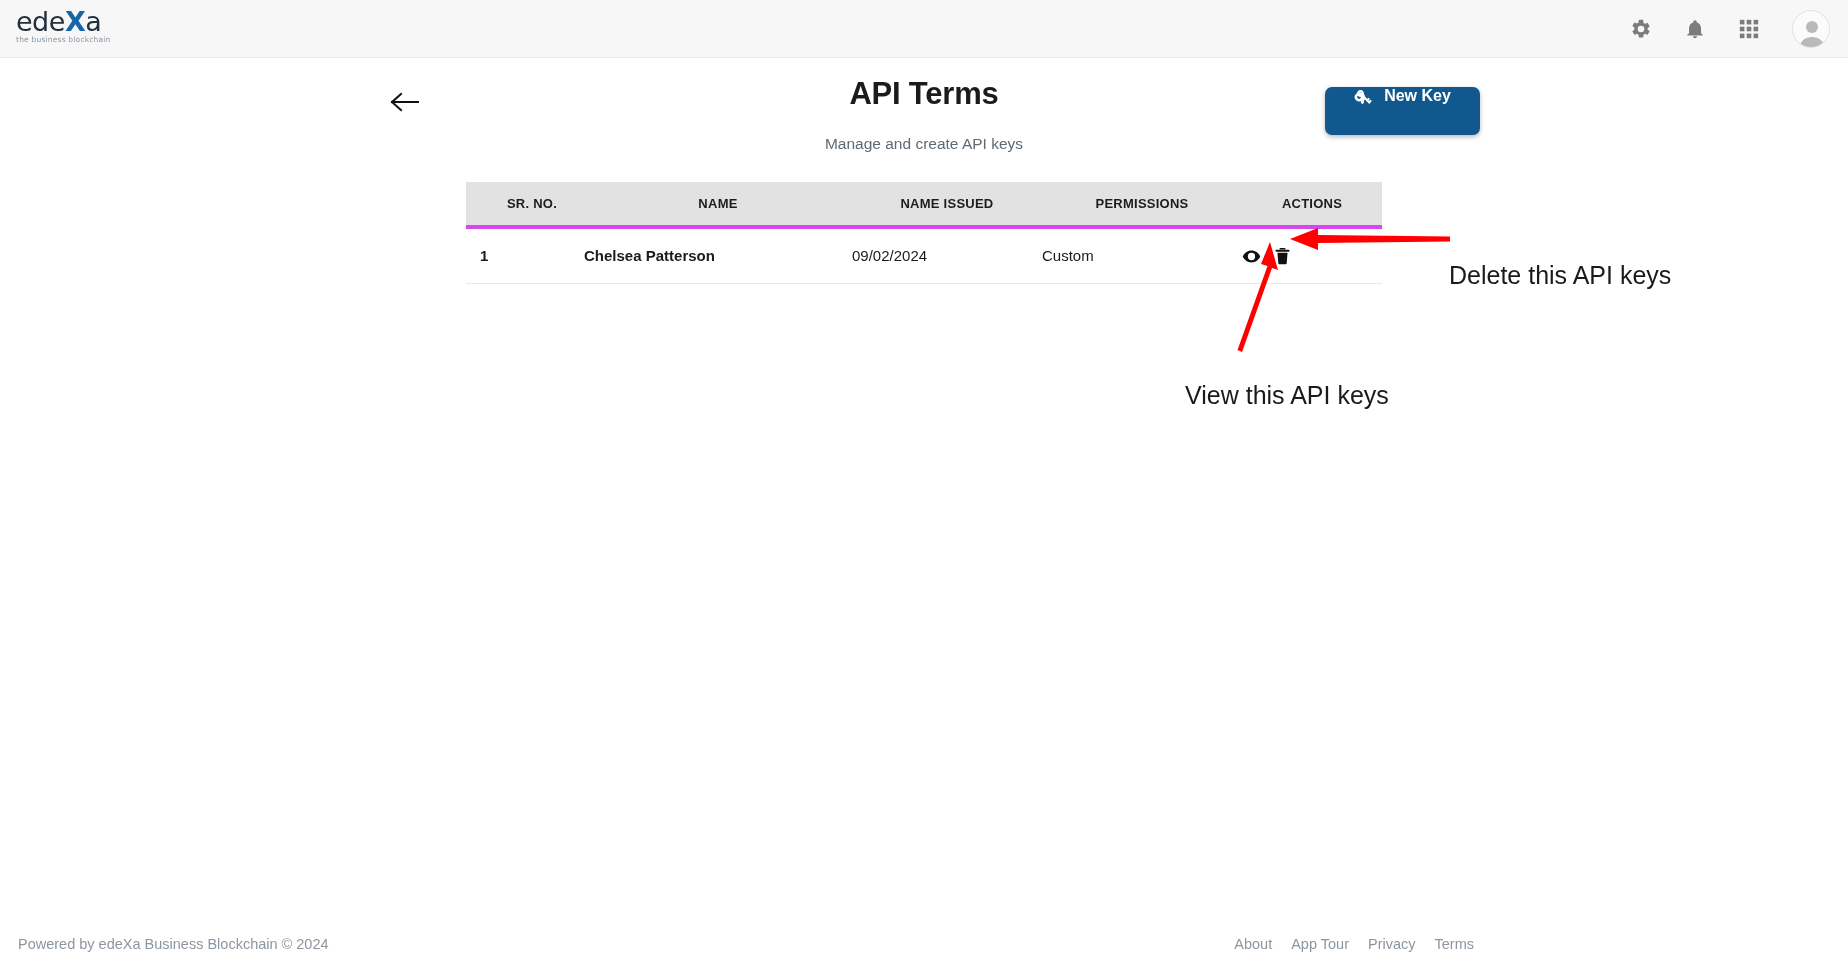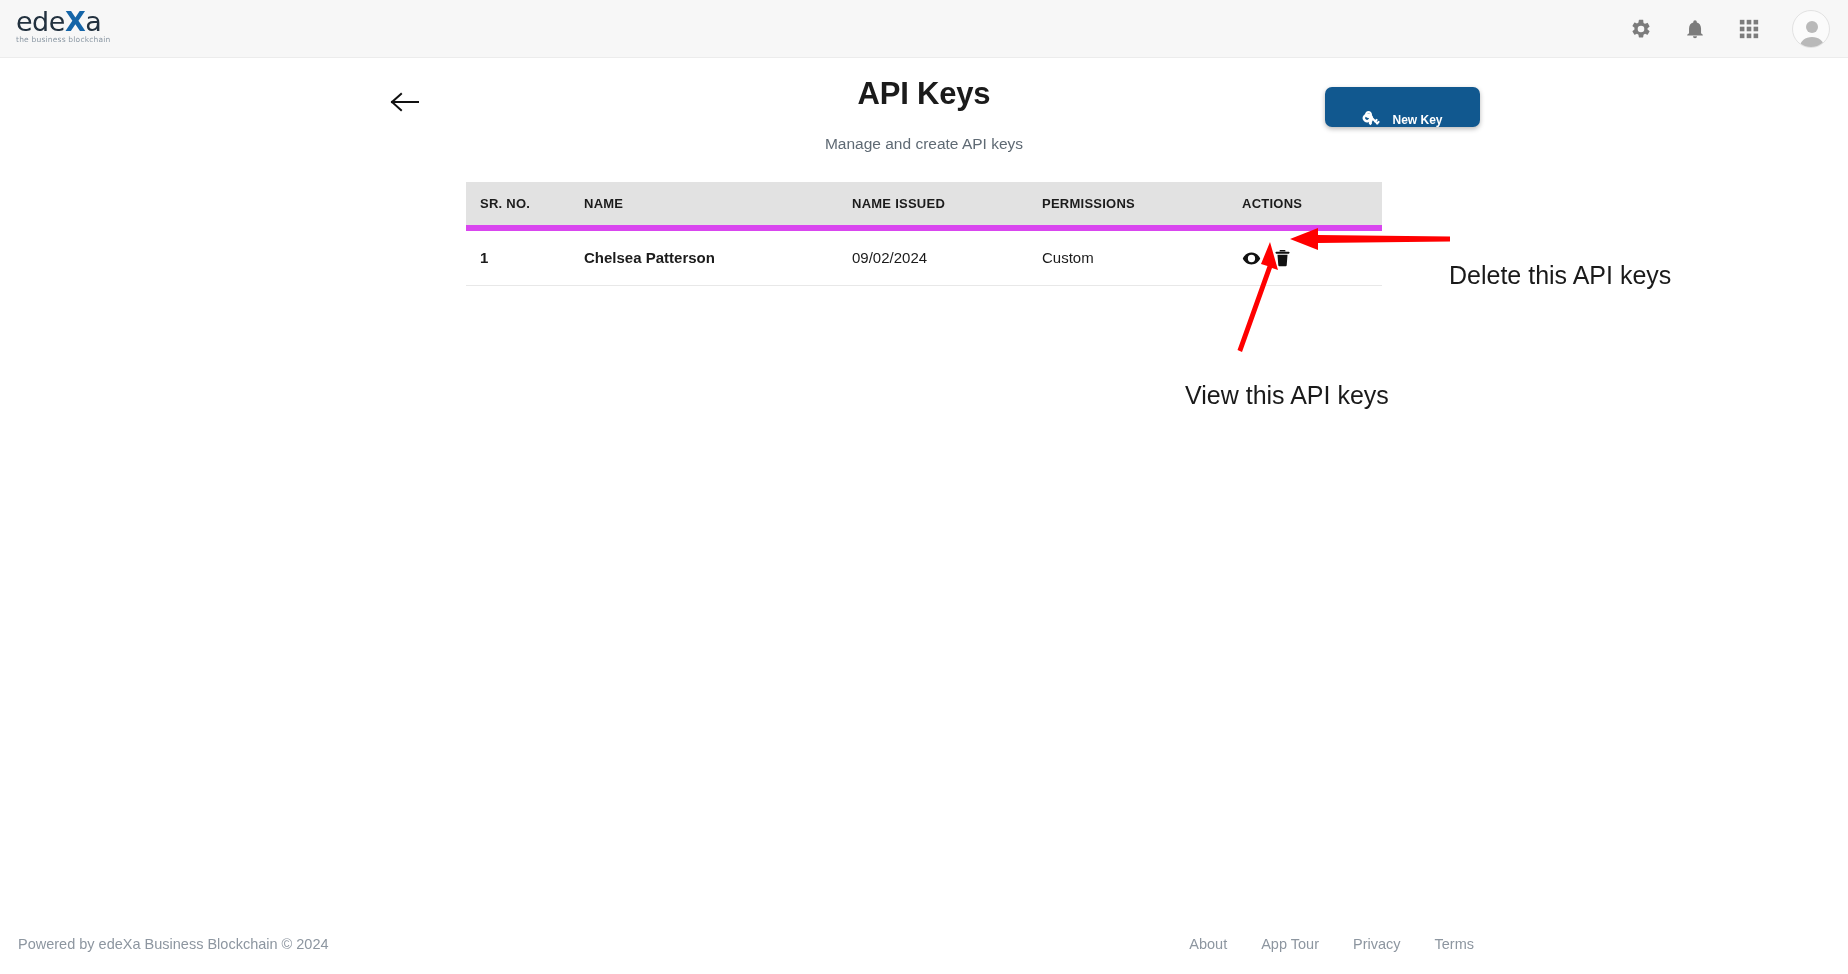--- a/index.html
+++ b/index.html
@@ -92,30 +92,30 @@
     font-size: 15.5px;
     color: #5f6a74;
     margin-top: 16px;
   }
 
   .newkey-btn {
     position: absolute;
     left: 1325px;
     top: 87px;
     width: 155px;
-    height: 40px;
+    height: 48px;
     background: #11588f;
     border: none;
     border-radius: 7px;
     color: #ffffff;
-    font-size: 12px;
+    font-size: 16px;
     font-weight: 700;
     font-family: "Liberation Sans", sans-serif;
     display: flex;
-    align-items: flex-end;
+    align-items: flex-start;
     justify-content: center;
     gap: 11px;
     cursor: pointer;
     box-shadow: 0 2px 5px rgba(0,0,0,0.28);
   }
   .newkey-btn .key-ico { width: 19px; height: 19px; display: block; }
   .newkey-btn .key-ico svg { width: 100%; height: 100%; fill: #ffffff; }
 
   
   .table-wrap {
@@ -124,27 +124,27 @@
     top: 182px;
     width: 916px;
   }
   table.api-table {
     width: 100%;
     border-collapse: collapse;
     table-layout: fixed;
   }
   table.api-table thead th {
     background: #e2e2e2;
-    text-align: left;
+    text-align: center;
     font-size: 13px;
     font-weight: 700;
     color: #1c1c1c;
     letter-spacing: 0.25px;
     padding: 14px 0 14px 0;
-    border-bottom: 6px solid #d946ef;
+    border-bottom: 4px solid #d946ef;
   }
   table.api-table thead th:first-child { padding-left: 14px; }
   table.api-table tbody td {
     font-size: 15px;
     color: #1b1b1b;
     padding: 17px 0 17px 0;
     border-bottom: 1px solid #e8e8e8;
     background: #ffffff;
   }
   table.api-table tbody td:first-child { padding-left: 14px; font-weight: 700; }
@@ -188,21 +188,21 @@
   .footer-left {
     position: absolute;
     left: 18px; top: 14px;
     font-size: 14.5px;
     color: #8d96a0;
   }
   .footer-right {
     position: absolute;
     right: 18px; top: 14px;
     display: flex;
-    gap: 34px;
+    gap: 19px;
   }
   .footer-right a {
     font-size: 14.5px;
     color: #8d96a0;
     text-decoration: none;
     cursor: pointer;
   }
 </style>
 </head>
 <body>
@@ -251,21 +251,21 @@
 
   </div>
 </div>
 
 <span class="back-arrow">
   <svg viewBox="0 0 34 28">
       <path d="M4 14 H30 M4 14 L13 6 M4 14 L13 22" stroke-linecap="square"></path>
     </svg>
 </span>
 
-<div class="page-title">API Keys</div>
+<div class="page-title">API Terms</div>
 <div class="page-sub">Manage and create API keys</div>
 
 <button class="newkey-btn">
   <span class="key-ico">
     <svg viewBox="0 0 24 24">
         <path d="M7.5 3a5.5 5.5 0 0 0-1.9 10.66L4 15.3V18h2.7l1.64-1.6A5.5 5.5 0 1 0 7.5 3zm0 3.2a2.3 2.3 0 1 1 0 4.6 2.3 2.3 0 0 1 0-4.6z" transform="rotate(-45 12 12)"></path>
         <circle cx="8.2" cy="8.2" r="3.1" fill="none" stroke="#ffffff" stroke-width="2.6"></circle>
         <path d="M11 11 L19.5 19.5 M16.5 17 L18.5 15 M19 19.5 L21 17.5" stroke="#ffffff" stroke-width="2.6" fill="none" stroke-linecap="round"></path>
       </svg>
   </span>

